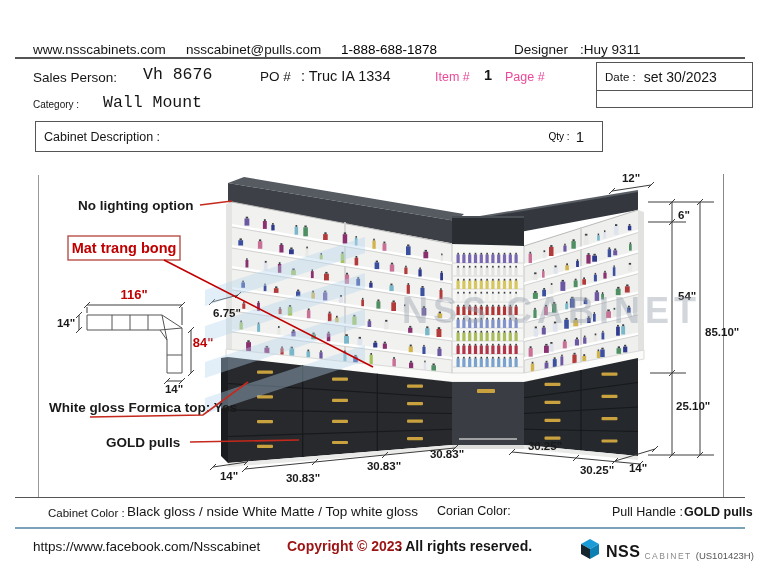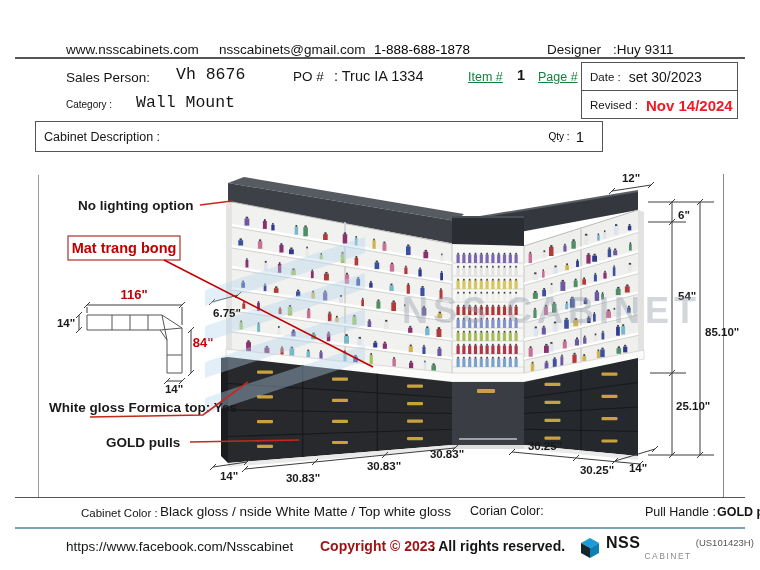--- a/index.html
+++ b/index.html
@@ -1,67 +1,63 @@
 <!DOCTYPE html>
 <html><head>
 <meta charset="utf-8">
 <style>
   html,body{margin:0;padding:0;}
   body{width:760px;height:570px;background:#ffffff;font-family:"Liberation Sans",sans-serif;color:#151515;position:relative;overflow:hidden;}
-  .t{position:absolute;white-space:nowrap;margin-left:33px;}
+  .t{position:absolute;white-space:nowrap;}
   .hl{position:absolute;background:#555;}
   .box{position:absolute;border:1.2px solid #555;box-sizing:border-box;background:#fff;}
   .fs11{font-size:11.5px;} .fs12{font-size:10px;} .fs125{font-size:12.5px;} .fs13{font-size:13.5px;}
   .fs14{font-size:14px;} .fs145{font-size:14.5px;} .fs15{font-size:15px;} .fs16{font-size:16.5px;font-family:Liberation Mono, monospace;}
   .b{font-weight:bold;}
   .darkred{color:#000000;}
-  .olive{color:#15803d;text-decoration:underline;}
+  .olive{color:#ec4899;}
   .red{color:#ed1c24;}
   svg text{font-family:"Liberation Sans",sans-serif;font-weight:bold;fill:#1a1a1a;}
   text.dim{font-size:11.5px;}
   text.dimred{font-size:13px;fill:#c00000;}
   text.ann{font-size:13.5px;}
   text.annbig{font-size:14.5px;fill:#c00000;}
   text.wm{font-size:36px;letter-spacing:5px;fill:#97a1ae;opacity:.42;}
-  .brand{position:absolute;display:flex;align-items:flex-start;gap:4px;}
+  .brand{position:absolute;display:flex;align-items:flex-end;gap:4px;}
   .brand .nss{font-size:16px;font-weight:bold;letter-spacing:.5px;}
   .brand .cab{font-size:8.5px;color:#8a8a8a;letter-spacing:1.5px;margin-top:17px;}
   .brand .code{font-size:9.5px;color:#555;margin-top:3px;}
   .datebox-row{display:flex;align-items:center;height:28px;padding-left:8px;gap:8px;box-sizing:border-box;}
 </style>
 </head>
 <body>
 
 <span class="t fs13" style="left:33px;top:42px">www.nsscabinets.com</span>
-<span class="t fs13" style="left:186px;top:42px">nsscabinets@gmail.com</span>
+<span class="t fs13" style="left:186px;top:42px">nsscabinet@pulls.com</span>
 <span class="t fs13 darkred" style="left:341px;top:42px">1-888-688-1878</span>
 <span class="t fs13" style="left:514px;top:42px">Designer</span>
 <span class="t fs13" style="left:580px;top:42px">:Huy 9311</span>
 
 <div class="hl" style="left:15px;right:15px;top:57px;height:1.5px"></div>
 
 <span class="t fs13" style="left:33px;top:70px">Sales Person:</span>
 <span class="t fs16" style="left:143px;top:65px">Vh 8676</span>
 <span class="t fs13" style="left:260px;top:69px">PO #</span>
 <span class="t fs145" style="left:301px;top:68px">: Truc IA 1334</span>
 <span class="t fs125 olive" style="left:435px;top:70px">Item #</span>
 <span class="t fs145 b" style="left:484px;top:67px">1</span>
 <span class="t fs125 olive" style="left:505px;top:70px">Page #</span>
 
 <span class="t fs12" style="left:33px;top:99px">Category :</span>
 <span class="t fs16" style="left:103px;top:93px">Wall Mount</span>
 
-<div class="box" style="left:581px;top:62px;width:157px;height:57px">
+<div class="box" style="left:596px;top:62px;width:157px;height:46px">
   <div class="datebox-row" style="border-bottom:1px solid #555">
     <span class="fs11">Date :</span>
     <span class="fs14">set 30/2023</span>
-  </div>
-  <div class="datebox-row">
-    <span class="fs11">Revised :</span>
-    <span class="fs15 b red">Nov 14/2024</span>
   </div>
 </div>
 
 <div class="box" style="left:35px;top:121px;width:568px;height:31px;display:flex;align-items:center">
   <span class="fs125" style="margin-left:8px">Cabinet Description :</span>
   <span style="flex:1"></span>
   <span class="fs12 darkred">Qty :</span>
   <span class="fs15" style="margin:0 18px 0 6px">1</span>
 </div>
 

